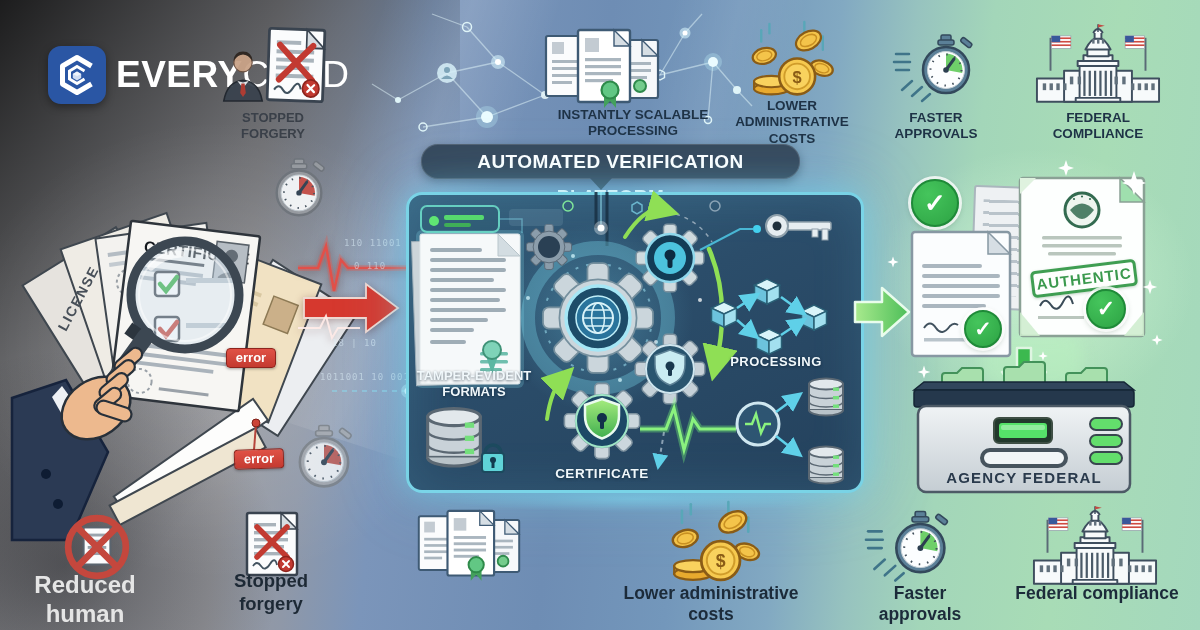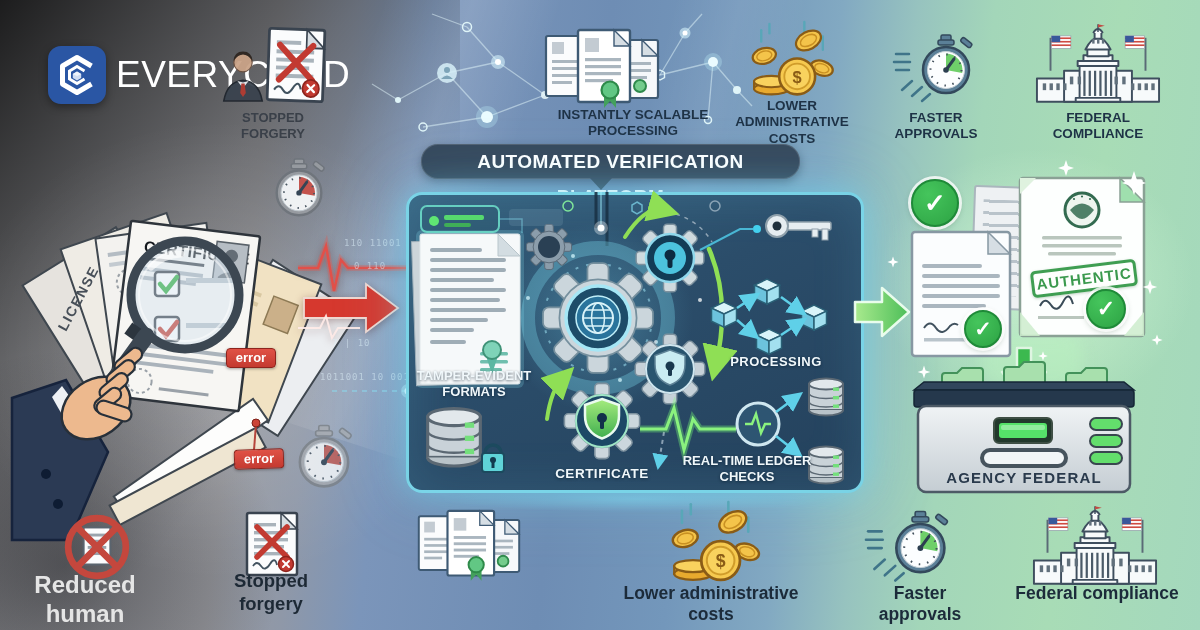--- a/index.html
+++ b/index.html
@@ -27,21 +27,21 @@
   .right-glow{left:878px;top:148px;width:316px;height:266px;border-radius:50%;
       background:radial-gradient(closest-side,rgba(222,255,224,.6),rgba(222,255,224,0));}
   .beam-cert{left:982px;top:334px;width:100px;height:52px;border-radius:18px;
       background:rgba(186,244,190,.45);filter:blur(7px);}
   .panel-underglow{left:440px;top:486px;width:390px;height:26px;border-radius:50%;
       background:radial-gradient(closest-side,rgba(140,230,250,.4),rgba(140,230,250,0));}
   
   .logo-box{left:48px;top:46px;width:58px;height:58px;border-radius:13px;background:#2a56a4;
       box-shadow:0 3px 8px rgba(0,0,0,.4);}
   .brand{left:116px;top:54px;font-size:37px;color:#fff;letter-spacing:.5px;}
-  .brand .b1{font-weight:400;}
+  .brand .b1{font-weight:700;}
   .brand .b2{font-weight:300;}
   
   .banner{left:421px;top:144px;width:379px;height:35px;border-radius:17px;background:#36485c;
       color:#fff;font-size:19px;font-weight:bold;letter-spacing:.4px;text-align:center;
       line-height:35px;box-shadow:0 3px 10px rgba(10,25,40,.35),inset 0 0 0 1px rgba(255,255,255,.14);}
   .banner-tip{left:590px;top:178px;width:0;height:0;border-left:11px solid transparent;
       border-right:11px solid transparent;border-top:12px solid #36485c;}
   
   .panel{left:406px;top:192px;width:458px;height:301px;border-radius:16px;
       border:3px solid rgba(130,226,244,.9);
@@ -429,21 +429,21 @@
 
   <svg style="left:296px;top:242px;filter:drop-shadow(0 2px 4px rgba(60,10,10,.35))" width="132" height="104" viewBox="0 0 132 104">
     <path d="M2,26 L22,26 L30,4 L38,49 L45,18 L52,26 L120,26" fill="none" stroke="rgba(230,90,80,.35)" stroke-width="6"></path>
     <path d="M2,26 L22,26 L30,4 L38,49 L45,18 L52,26 L120,26" fill="none" stroke="#e25049" stroke-width="2.5"></path>
     <polygon points="8,56 70,56 70,42 102,66 70,90 70,76 8,76" fill="#d6382e" stroke="#efd7d0" stroke-width="1.8"></polygon>
     <path d="M2,86 L24,86 L30,74 L36,96 L42,86 L64,86" fill="none" stroke="rgba(255,235,232,.9)" stroke-width="2"></path>
   </svg>
 
   <div class="binary" style="left:344px;top:238px">110 11001 1000</div>
   <div class="binary" style="left:354px;top:261px">0 110</div>
-  <div class="binary" style="left:332px;top:338px">7 | 10</div>
+  <div class="binary" style="left:332px;top:338px">18 | 10</div>
   <div class="binary" style="left:320px;top:372px">1011001 10 001 1010</div>
   <svg style="left:330px;top:382px" width="105" height="18" viewBox="0 0 105 18">
     <line x1="2" y1="9" x2="100" y2="9" stroke="rgba(140,220,240,.5)" stroke-width="2" stroke-dasharray="5 5"></line>
     <circle cx="78" cy="9" r="7" fill="rgba(200,245,255,.4)"></circle>
       <circle cx="78" cy="9" r="3.5" fill="#eafaff"></circle>
   </svg>
 
   <svg style="left:63px;top:513px" width="68" height="68" viewBox="0 0 66 66">
     <rect x="20" y="14" width="26" height="36" fill="#fbfcfd" stroke="#5a646e" stroke-width="2"></rect>
     <g fill="#9aa4ad">
@@ -629,21 +629,20 @@
 
   <div class="abs widget">
     <div class="dot"></div>
     <div class="bar1"></div>
     <div class="bar2"></div>
   </div>
   <div class="abs widget2"></div>
   <div class="label panel-label" style="left:474px;top:368px;width:134px;font-size:13px">TAMPER-EVIDENT FORMATS</div>
   <div class="label panel-label" style="left:602px;top:466px;width:180px;font-size:13.5px;letter-spacing:.5px">CERTIFICATE</div>
   <div class="label panel-label" style="left:776px;top:354px;width:150px;font-size:13px;letter-spacing:.5px">PROCESSING</div>
-  <div class="label panel-label" style="left:747px;top:453px;width:150px;font-size:13px">REAL-TIME LEDGER CHECKS</div>
 
   <svg style="left:855px;top:280px" width="56" height="64" viewBox="0 0 56 64">
     <defs>
         <linearGradient id="garr" x1="0" y1="0" x2="1" y2="0">
       <stop offset="0" stop-color="#a9ea8e"></stop>
           <stop offset="1" stop-color="#4cbe58"></stop>
         </linearGradient>
       </defs>
     <polygon points="0,22 27,22 27,8 54,32 27,56 27,42 0,42" fill="url(#garr)" stroke="rgba(238,255,240,.95)" stroke-width="2.5" stroke-linejoin="round"></polygon>
   </svg>

